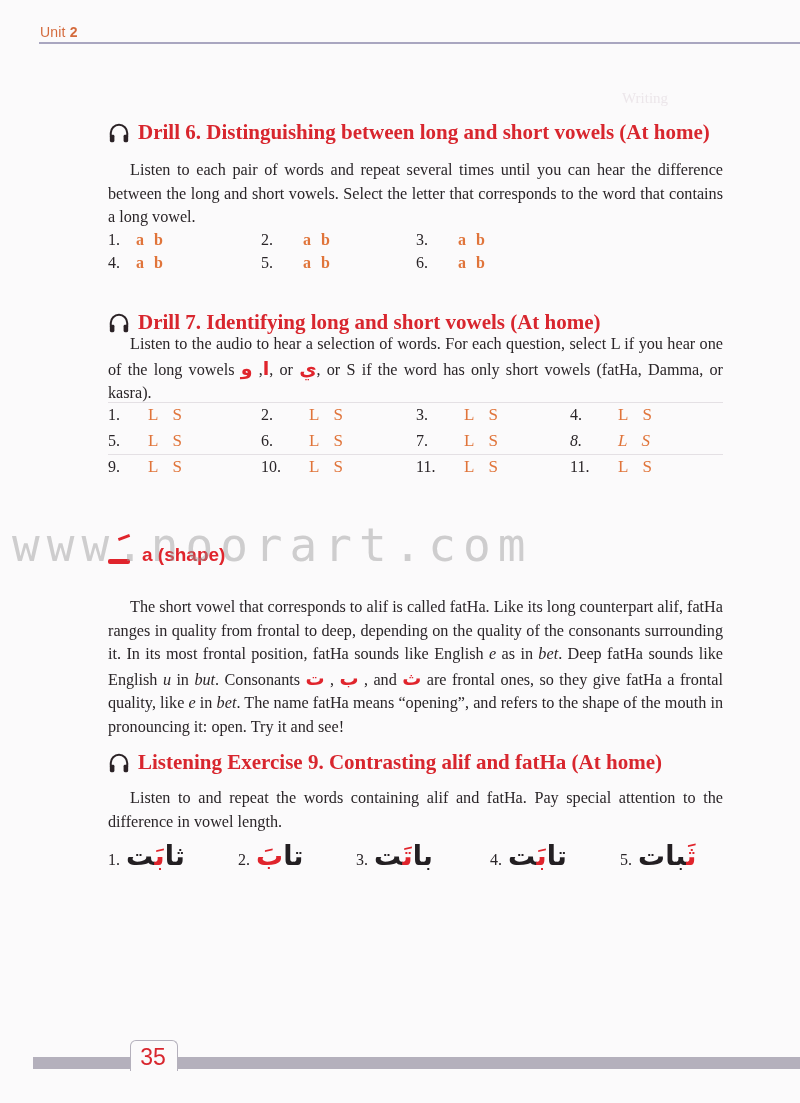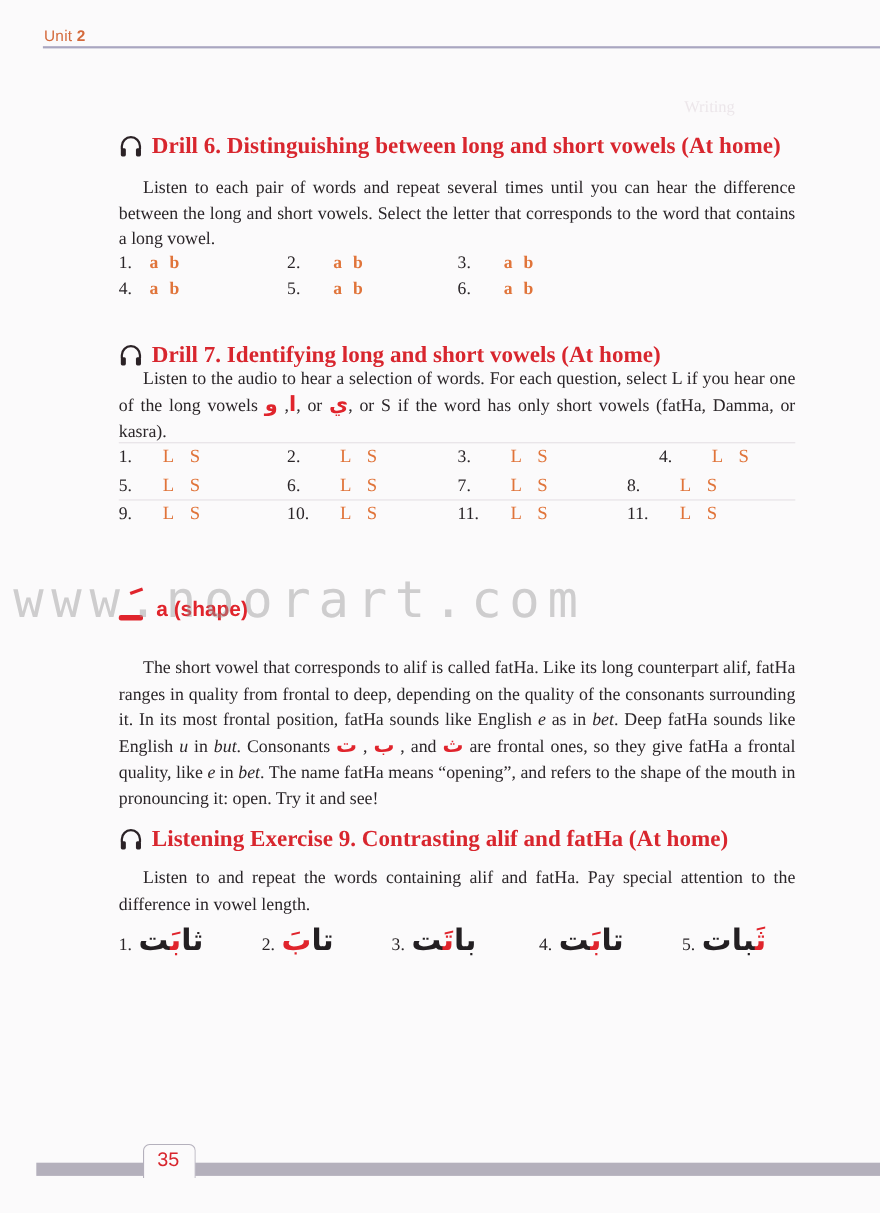--- a/index.html
+++ b/index.html
@@ -68,21 +68,21 @@
       position: absolute; left: 33px; top: 1057px; width: 767px; height: 12px;
       background: #b4b0bc;
     }
     .page-tab {
       position: absolute; left: 130px; top: 1040px; width: 46px; height: 30px;
       background: #fbfafb; border: 1.5px solid #b4b0bc; border-bottom: none;
       border-radius: 6px 6px 0 0;
     }
     .page-num {
       position: absolute; left: 130px; top: 1044px; width: 46px; text-align: center;
-      font-family: "Liberation Sans", "DejaVu Sans", sans-serif; font-size: 18px; color: #d8262e;
+      font-family: "Liberation Sans", "DejaVu Sans", sans-serif; font-size: 23px; color: #d8262e;
     }
   </style>
 </head>
 <body>
 
 <div class="unit-label">
   <span>Unit</span>
   <b>2</b>
 </div>
 <div class="unit-rule"></div>
@@ -120,27 +120,27 @@
 </div>
 <div class="para" style="top:333px;"><span class="indent"></span><span>Listen to the audio to hear a selection of words. For each question, select L if you hear one of the long vowels</span> <span class="ar-red">ا</span><span>,</span> <span class="ar-red">و</span><span>, or</span> <span class="ar-red">ي</span><span>, or S if the word has only short vowels (fatHa, Damma, or kasra).</span></div>
 
 <div class="faint-line" style="top:402px;"></div>
 <div class="faint-line" style="top:454px;"></div>
 
 <div class="opt-row ls" style="top:405px;">
   <div class="opt" style="left:0;"><span class="num" style="width:40px;">1.</span><span class="choice">L</span><span class="choice" style="margin-left:14px;">S</span></div>
   <div class="opt" style="left:153px;"><span class="num" style="width:48px;">2.</span><span class="choice">L</span><span class="choice" style="margin-left:14px;">S</span></div>
   <div class="opt" style="left:308px;"><span class="num" style="width:48px;">3.</span><span class="choice">L</span><span class="choice" style="margin-left:14px;">S</span></div>
-  <div class="opt" style="left:462px;margin-left:29px;"><span class="num" style="width:48px;">4.</span><span class="choice">L</span><span class="choice" style="margin-left:14px;">S</span></div>
+  <div class="opt" style="left:462px;"><span class="num" style="width:48px;">4.</span><span class="choice">L</span><span class="choice" style="margin-left:14px;">S</span></div>
 </div>
 <div class="opt-row ls" style="top:431px;">
   <div class="opt" style="left:0;"><span class="num" style="width:40px;">5.</span><span class="choice">L</span><span class="choice" style="margin-left:14px;">S</span></div>
   <div class="opt" style="left:153px;"><span class="num" style="width:48px;">6.</span><span class="choice">L</span><span class="choice" style="margin-left:14px;">S</span></div>
   <div class="opt" style="left:308px;"><span class="num" style="width:48px;">7.</span><span class="choice">L</span><span class="choice" style="margin-left:14px;">S</span></div>
-  <div class="opt" style="left:462px;"><span class="num" style="width:48px;">8.</span><span class="choice">L</span><span class="choice" style="margin-left:14px;">S</span></div>
+  <div class="opt" style="left:462px;font-style:italic;"><span class="num" style="width:48px;">8.</span><span class="choice">L</span><span class="choice" style="margin-left:14px;">S</span></div>
 </div>
 <div class="opt-row ls" style="top:457px;">
   <div class="opt" style="left:0;"><span class="num" style="width:40px;">9.</span><span class="choice">L</span><span class="choice" style="margin-left:14px;">S</span></div>
   <div class="opt" style="left:153px;"><span class="num" style="width:48px;">10.</span><span class="choice">L</span><span class="choice" style="margin-left:14px;">S</span></div>
   <div class="opt" style="left:308px;"><span class="num" style="width:48px;">11.</span><span class="choice">L</span><span class="choice" style="margin-left:14px;">S</span></div>
   <div class="opt" style="left:462px;"><span class="num" style="width:48px;">11.</span><span class="choice">L</span><span class="choice" style="margin-left:14px;">S</span></div>
 </div>
 
 <div class="fatha-heading">
   <span class="fatha-glyph">

